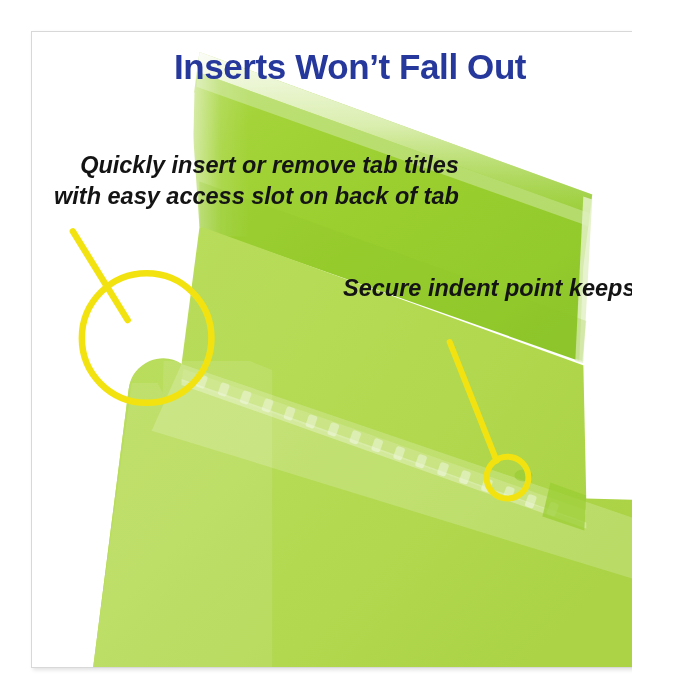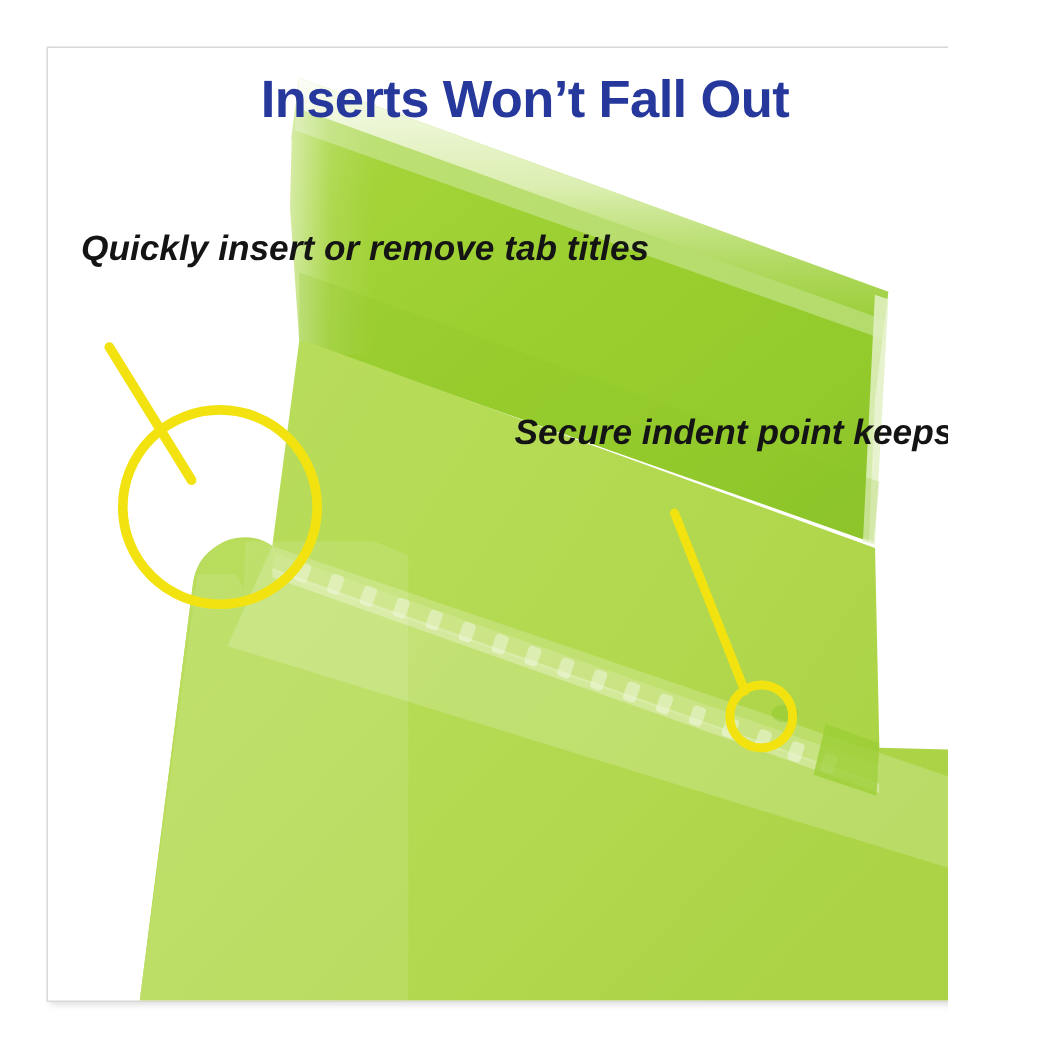--- a/index.html
+++ b/index.html
@@ -226,19 +226,20 @@
 
       <line x1="419" y1="311" x2="466" y2="430" stroke="#F2E310" stroke-width="6" stroke-linecap="round"></line>
       <circle cx="477" cy="447" r="21" fill="none" stroke="#F2E310" stroke-width="6"></circle>
     </svg>
   </div>
 
   <div id="headline">Inserts Won’t Fall Out</div>
 
   <div class="callout" id="callout-left">
     <span class="line">Quickly insert or remove tab titles</span>
+    <span class="line">with easy access slot on back of tab</span>
   </div>
 
   <div class="callout" id="callout-right">
     <span class="line">Secure indent point keeps</span>
   </div>
 
 </div>
 
 </body></html>

